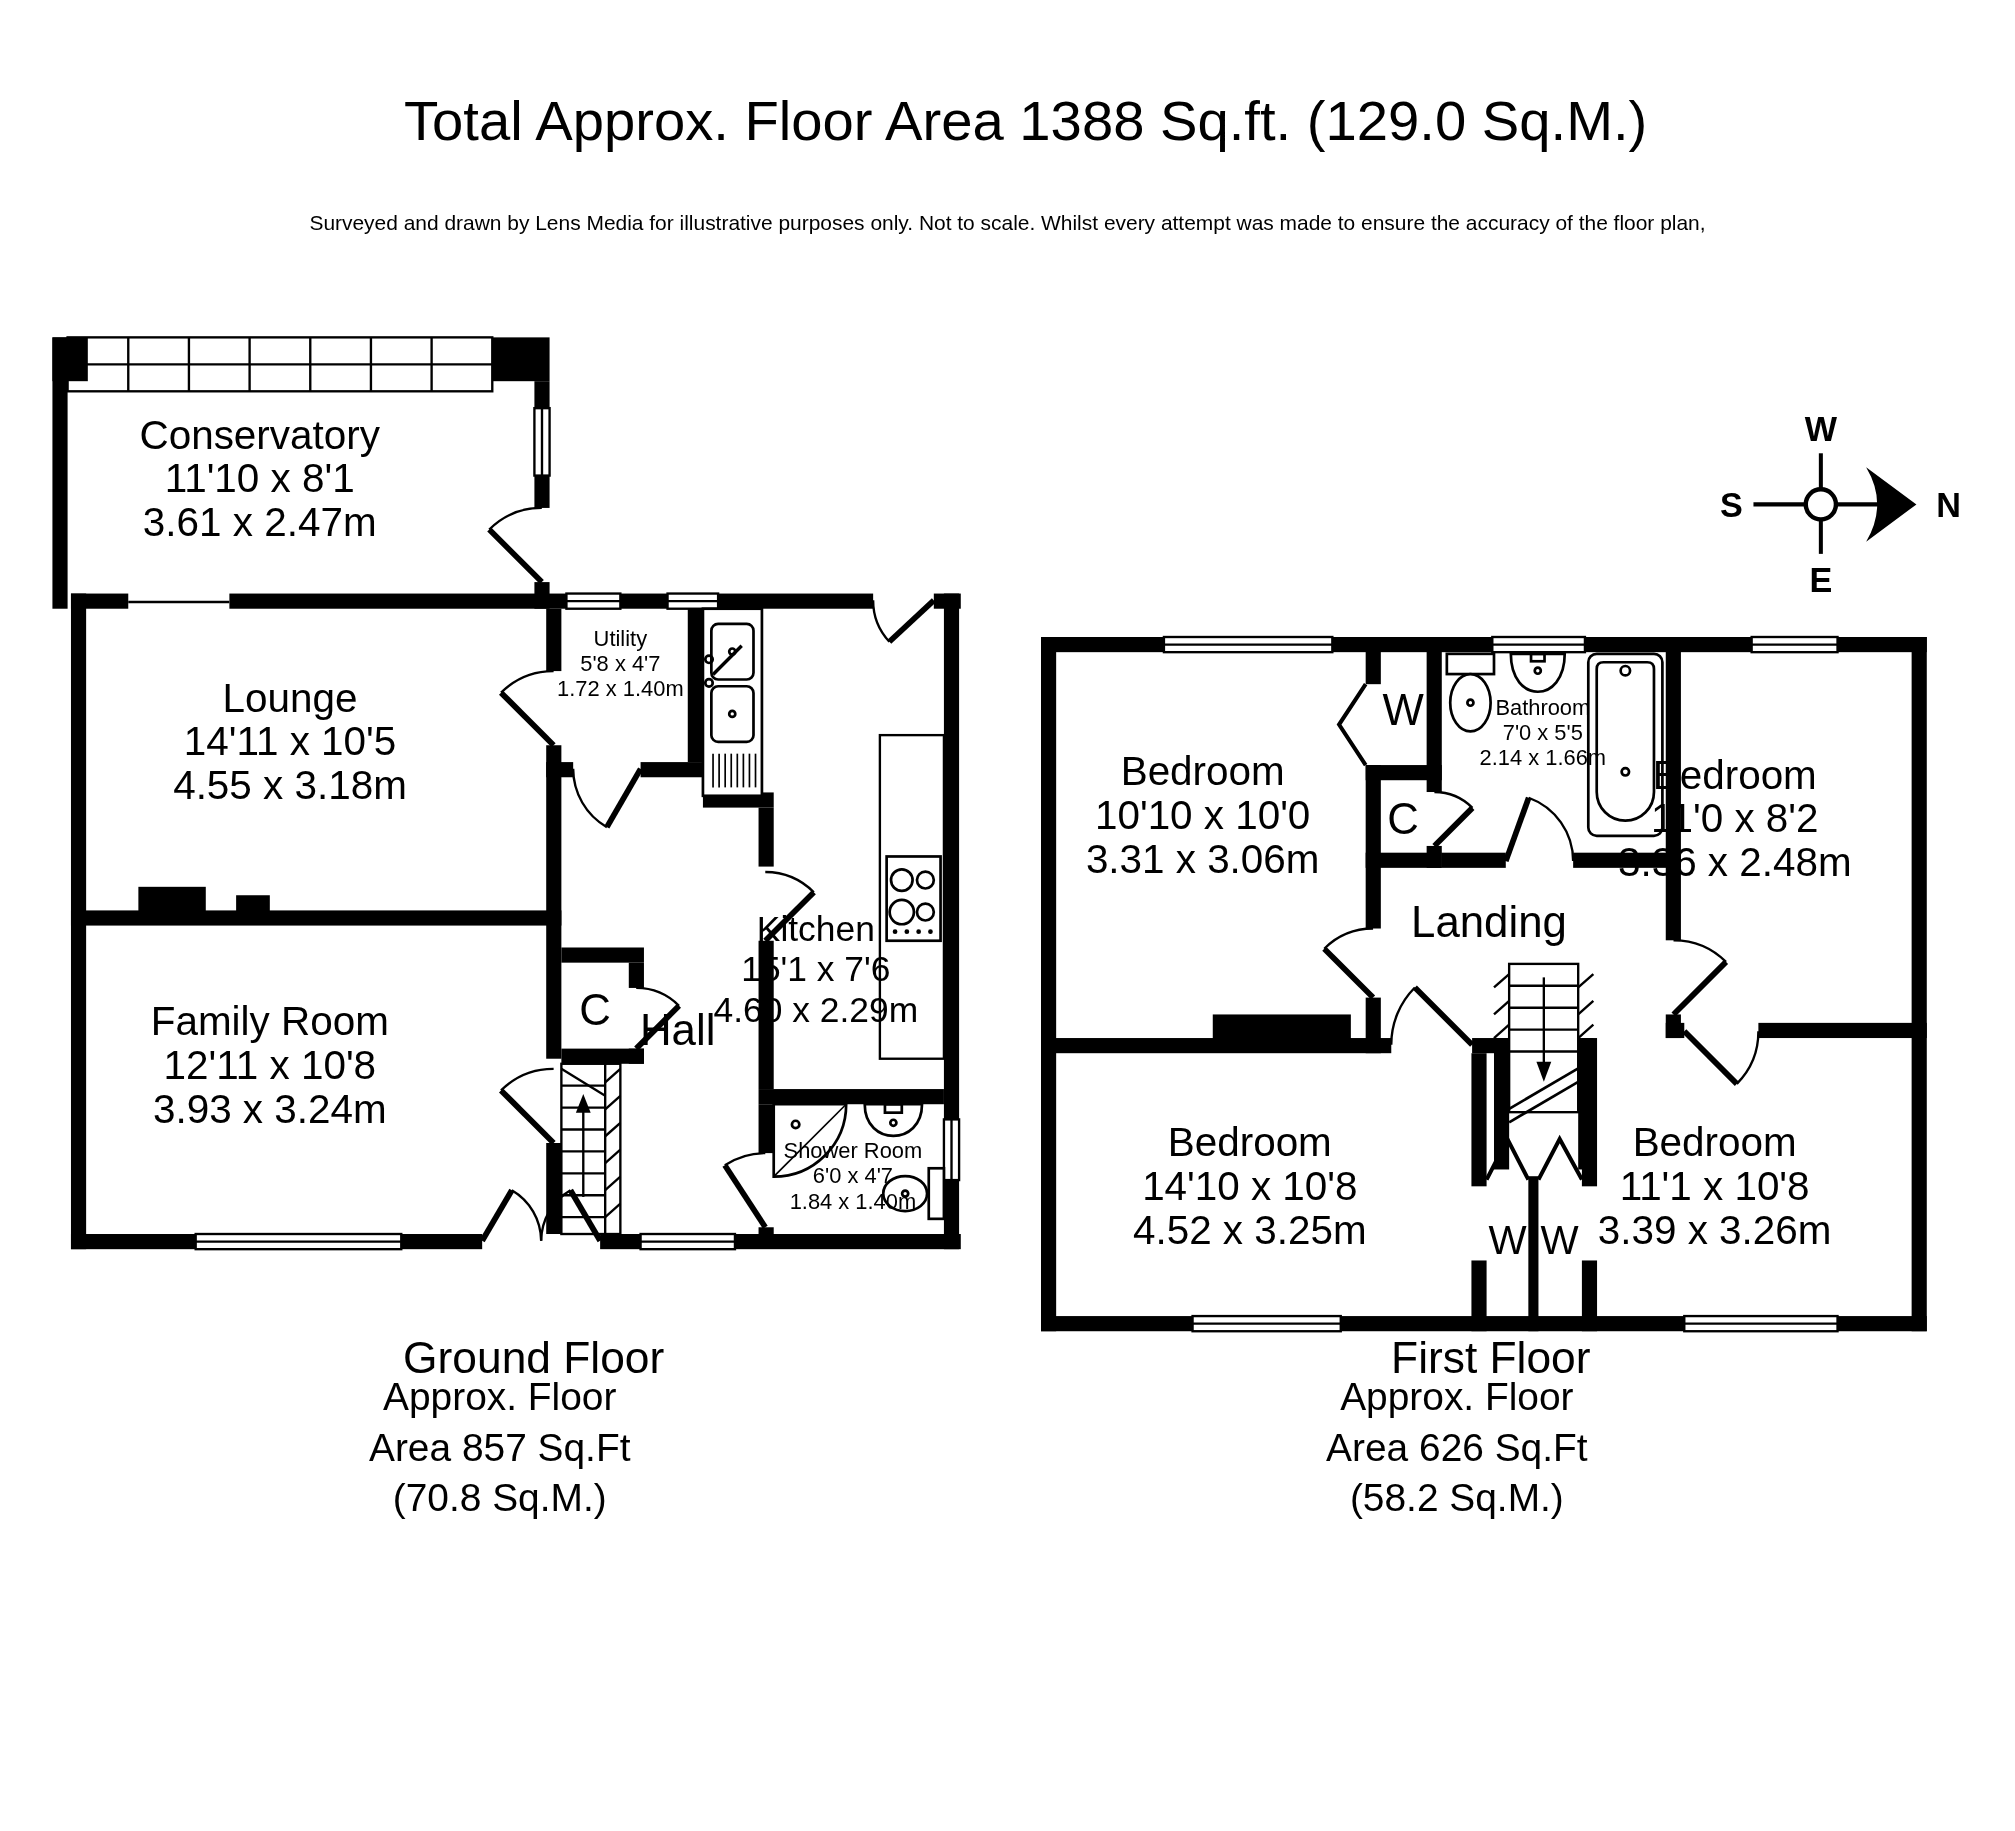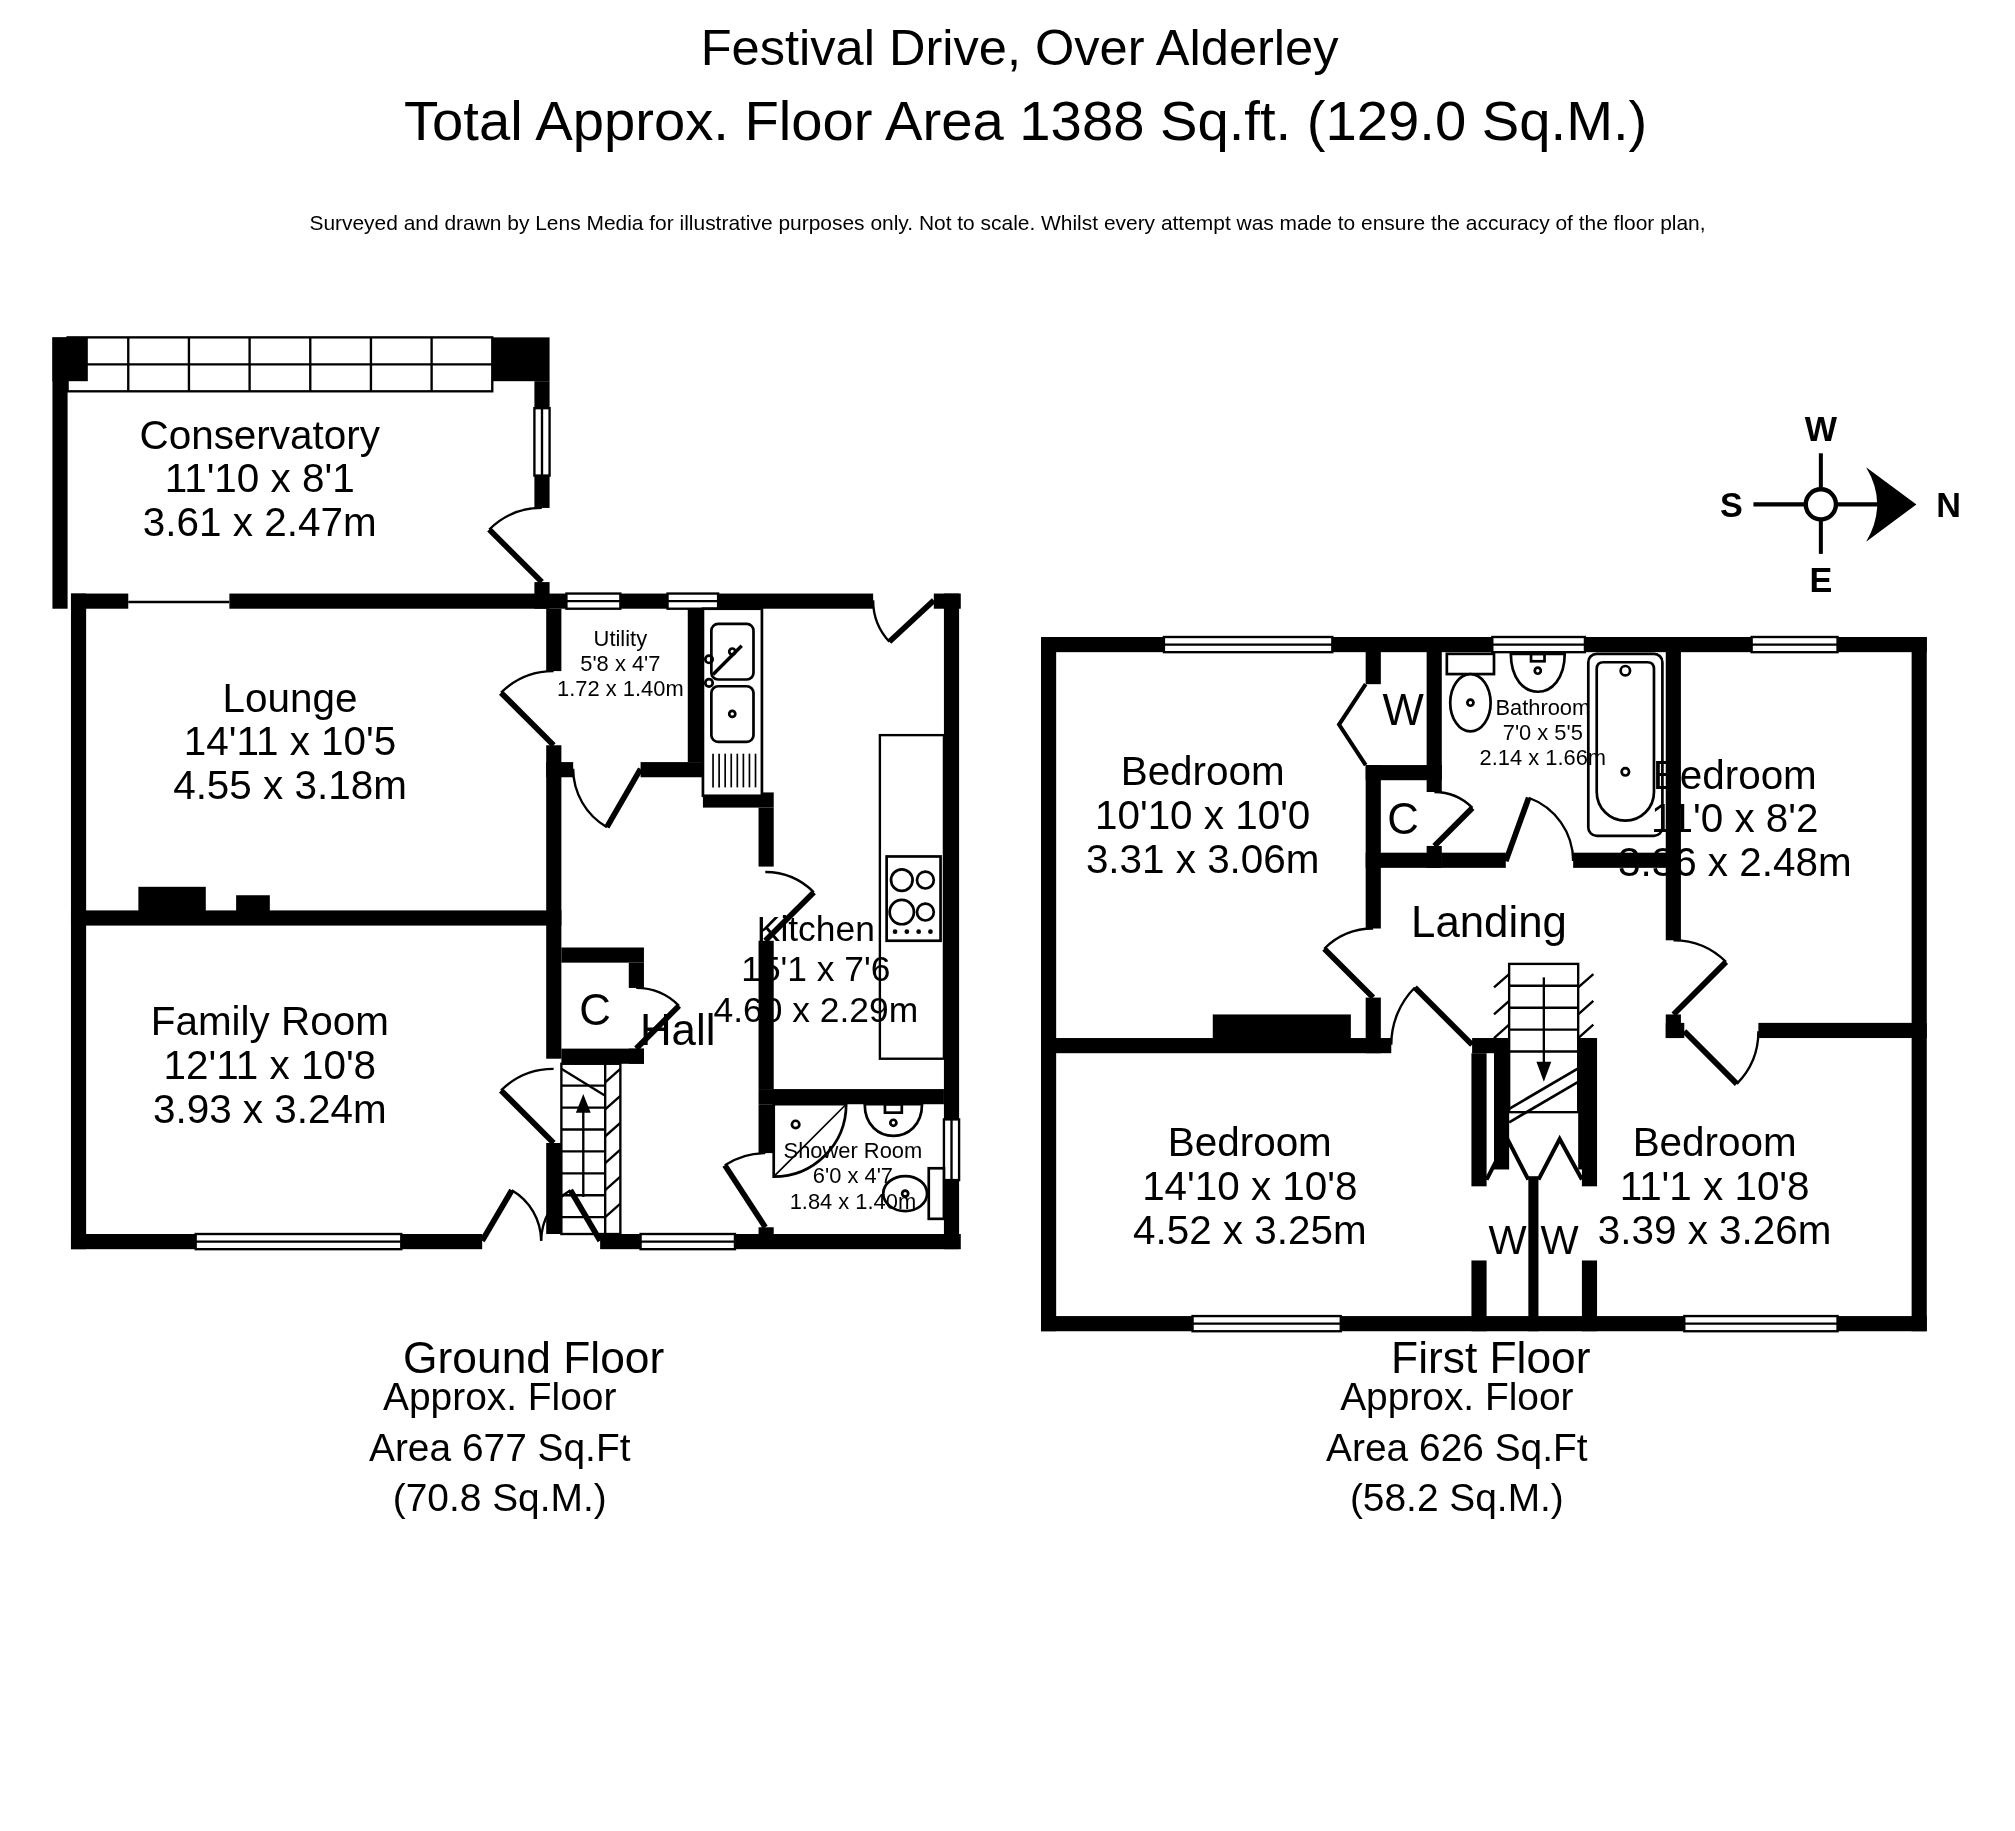--- a/index.html
+++ b/index.html
@@ -34,21 +34,20 @@
   .mid{font-size:10.5px;}
   .sml{font-size:6.5px;}
   .room{font-size:13px;}
   .cw{font-size:12px;}
 </style>
 </head>
 <body>
 
 <div class="page">
 
-  <div class="abs ctr title">Festival Drive, Over Alderley</div>
   <div class="abs ctr subtitle">Total Approx. Floor Area 1388 Sq.ft. (129.0 Sq.M.)</div>
   <div class="abs ctr disc1">Surveyed and drawn by Lens Media for illustrative purposes only. Not to scale. Whilst every attempt was made to ensure the accuracy of the floor plan,</div>
 
   <svg class="compass" viewBox="0 0 130 99" preserveAspectRatio="xMidYMid meet">
     <line x1="55.5" y1="24" x2="55.5" y2="74" stroke="#000" stroke-width="2"></line>
     <line x1="22" y1="49.4" x2="98" y2="49.4" stroke="#000" stroke-width="2"></line>
     <circle cx="55.5" cy="49.4" r="7.5" fill="#fff" stroke="#000" stroke-width="2.2"></circle>
     <path d="M78 31 Q89 49.4 78 68 L103 49.4 Z" fill="#000"></path>
     <text x="55.5" y="18" text-anchor="middle" font-size="17" font-weight="bold">W</text>
     <text x="55.5" y="93" text-anchor="middle" font-size="17" font-weight="bold">E</text>
@@ -368,21 +367,21 @@
       <text class="room" x="107.5" y="26">W</text>
       <text class="room" x="107.5" y="58.5">C</text>
       <text class="cw" x="138.5" y="183">W</text>
       <text class="cw" x="154" y="183">W</text>
     </g>
   </svg>
 
   <div class="abs ctr caption gcap">Ground Floor</div>
   <div class="abs ctr area garea">
     <div>Approx. Floor</div>
-    <div>Area 677 Sq.Ft</div>
+    <div>Area 857 Sq.Ft</div>
     <div>(70.8 Sq.M.)</div>
   </div>
   <div class="abs ctr caption fcap">First Floor</div>
   <div class="abs ctr area farea">
     <div>Approx. Floor</div>
     <div>Area 626 Sq.Ft</div>
     <div>(58.2 Sq.M.)</div>
   </div>
 
 </div>

